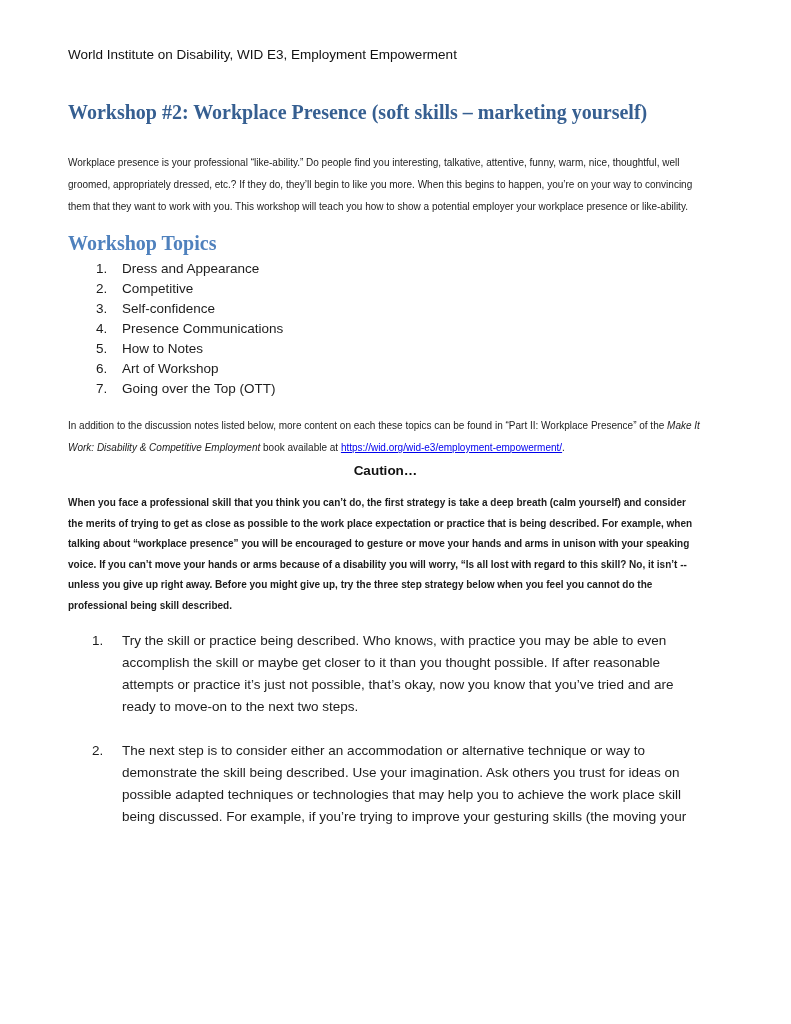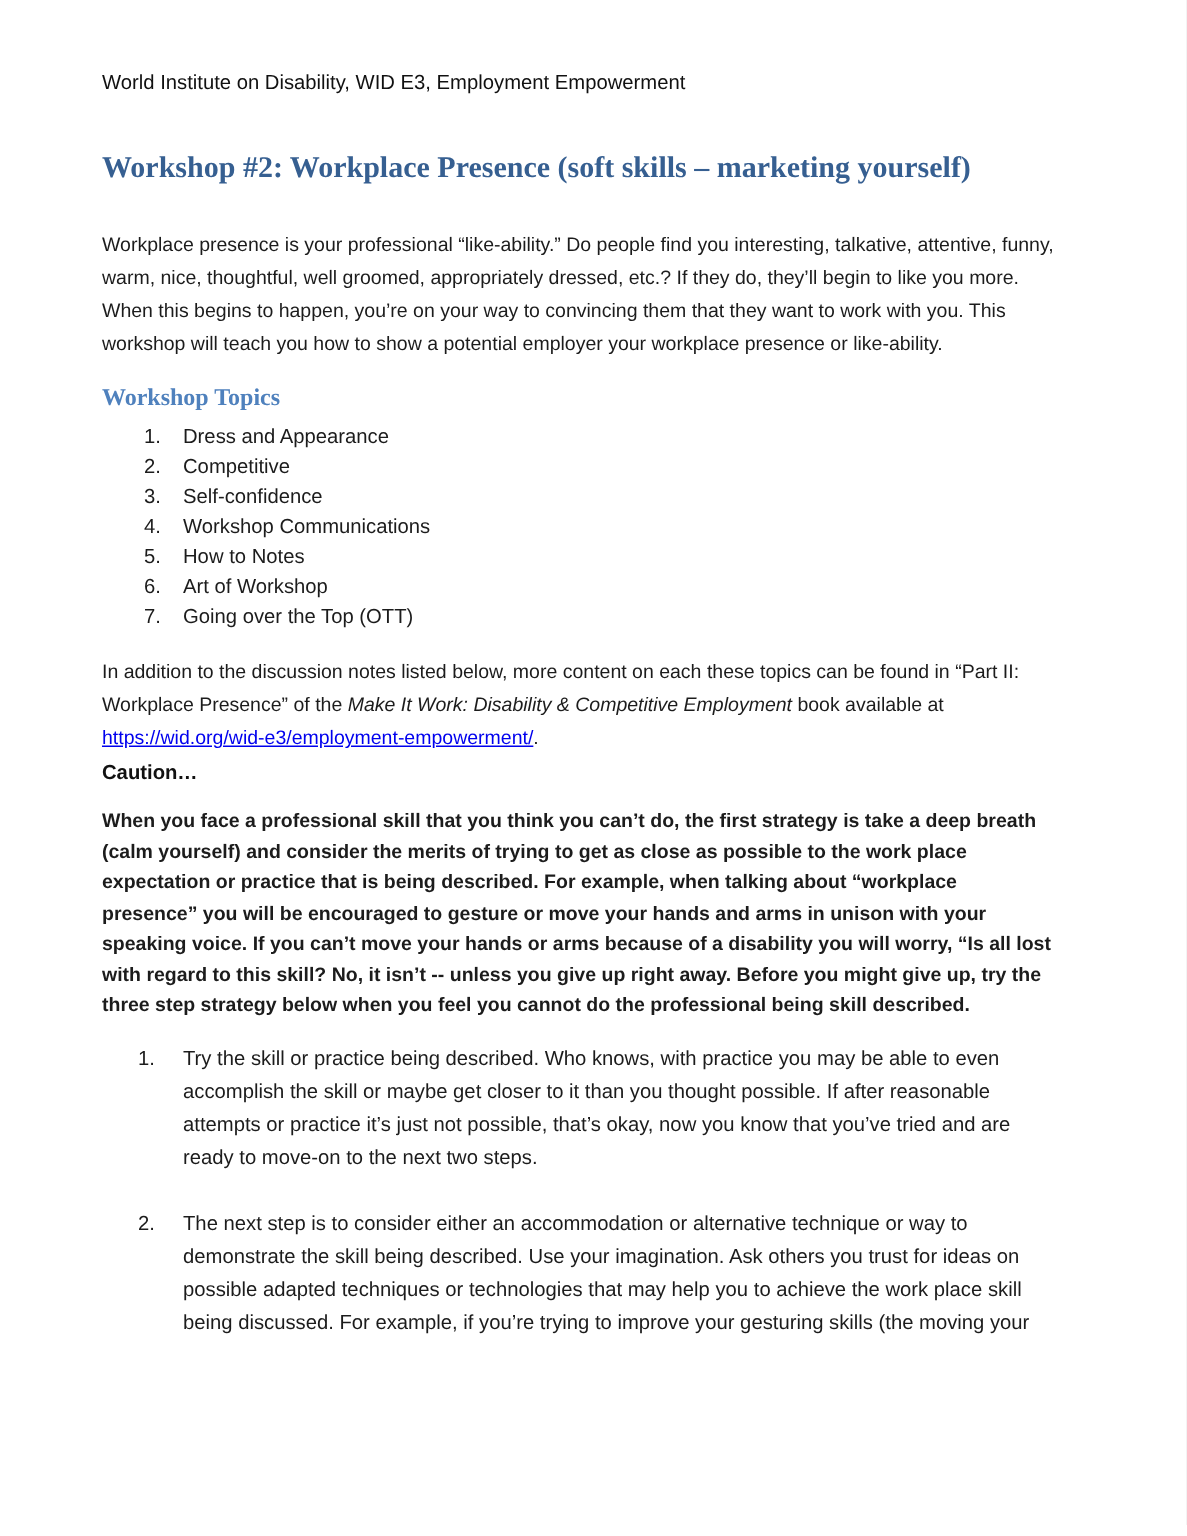--- a/index.html
+++ b/index.html
@@ -27,29 +27,29 @@
     margin-top: 36px;
     font-family: "Liberation Serif", "DejaVu Serif", serif;
     font-weight: bold;
     font-size: 20px;
     line-height: 24px;
     color: #365f91;
   }
 
   p.body-para {
     margin-top: 28px;
-    font-size: 13px;
+    font-size: 10px;
     line-height: 22px;
     color: #1c1c1c;
   }
 
   h2.section-heading {
     font-family: "Liberation Serif", "DejaVu Serif", serif;
     font-weight: bold;
-    font-size: 16px;
+    font-size: 20px;
     line-height: 21px;
     color: #4f81bd;
   }
 
   #topics-heading { margin-top: 15px; }
 
   .num-list { margin-top: 5px; }
 
   .num-row {
     display: flex;
@@ -82,20 +82,21 @@
   }
 
   #discussion-heading { margin-top: 13px; }
 
   .caution-label {
     margin-top: 3px;
     font-size: 13.5px;
     line-height: 18px;
     font-weight: bold;
     color: #111111;
+    text-align: center;
   }
 
   #caution-body { margin-top: 13px; line-height: 20.5px; font-weight: bold; }
 
   .steps { margin-top: 14px; }
 
   .steps .num-row {
     font-size: 13.5px;
     line-height: 22px;
   }
@@ -123,21 +124,21 @@
     <div class="num-row">
       <span class="num-cell">2.</span>
       <span class="num-text">Competitive</span>
     </div>
     <div class="num-row">
       <span class="num-cell">3.</span>
       <span class="num-text">Self-confidence</span>
     </div>
     <div class="num-row">
       <span class="num-cell">4.</span>
-      <span class="num-text">Workshop Communications</span>
+      <span class="num-text">Presence Communications</span>
     </div>
     <div class="num-row">
       <span class="num-cell">5.</span>
       <span class="num-text">How to Notes</span>
     </div>
     <div class="num-row">
       <span class="num-cell">6.</span>
       <span class="num-text">Art of Workshop</span>
     </div>
     <div class="num-row">

